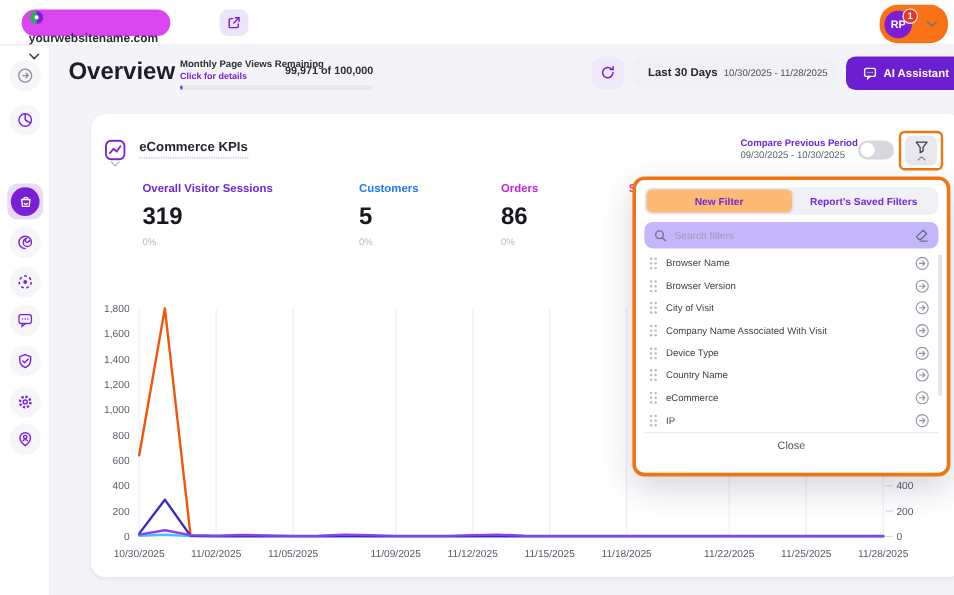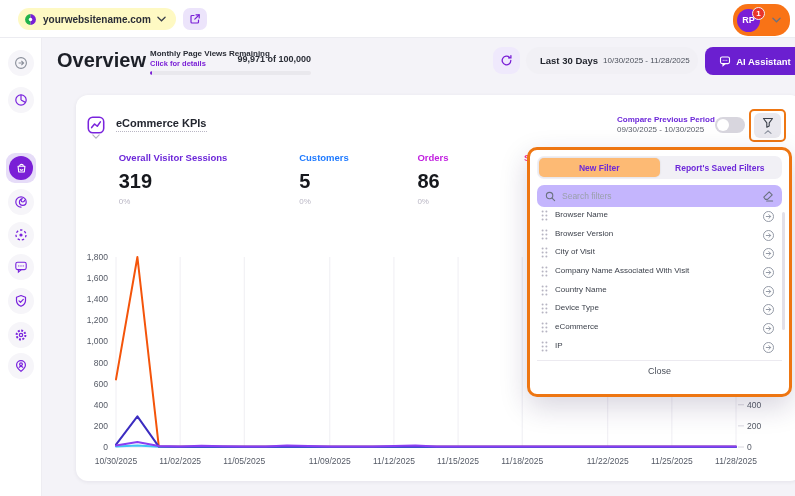--- a/index.html
+++ b/index.html
@@ -2,21 +2,21 @@
 <html><head>
 <meta charset="utf-8">
 <style>
   * { margin:0; padding:0; box-sizing:border-box; }
   html,body { width:795px; height:496px; overflow:hidden; }
   body { font-family:"Liberation Sans","DejaVu Sans",sans-serif; background:#f4f3f8; color:#23262f; }
   #app { position:relative; width:795px; height:496px; }
 
   
   .topbar { position:absolute; left:0; top:0; width:795px; height:38px; background:#ffffff; border-bottom:1px solid #ececf1; z-index:30; }
-  .site-pill { position:absolute; left:18px; top:8px; height:22px; background:#fef9c3; border-radius:11px; display:flex; align-items:center; gap:6px; padding:0 10px 0 6px; cursor:pointer; }
+  .site-pill { position:absolute; left:18px; top:8px; height:22px; background:#d946ef; border-radius:11px; display:flex; gap:6px; padding:0 10px 0 6px; cursor:pointer;flex-direction:column; }
   .site-pill .domain { font-size:10px; font-weight:bold; color:#2a2d36; }
   .ext-btn { position:absolute; left:183px; top:8px; width:24px; height:22px; background:#ece4fb; border-radius:7px; display:flex; align-items:center; justify-content:center; cursor:pointer; }
   .avatar-pill { position:absolute; left:733px; top:4px; width:57px; height:32px; background:#f97316; border-radius:15px; display:flex; align-items:center; padding:0 6px 0 4px; gap:4px; cursor:pointer; }
   .avatar { position:relative; width:23px; height:23px; border-radius:50%; background:#7a1fd6; color:#fff; font-size:9px; font-weight:bold; display:flex; align-items:center; justify-content:center; }
   .badge { position:absolute; left:15px; top:-2px; min-width:13px; height:13px; border-radius:7px; background:#e8352c; color:#fff; font-size:8px; font-weight:bold; display:flex; align-items:center; justify-content:center; border:1px solid #f2f1f6; }
 
   
   .sidebar { position:absolute; left:0; top:38px; width:42px; height:458px; background:#ffffff; border-right:1px solid #eeedf2; z-index:10; }
   .side-btn { position:absolute; left:8px; width:26px; height:26px; border-radius:50%; background:#f6f5f9; display:flex; align-items:center; justify-content:center; cursor:pointer; }
   .side-active-wrap { position:absolute; left:6px; width:30px; height:30px; border-radius:9px; background:#e6dcf8; display:flex; align-items:center; justify-content:center; cursor:pointer; }
@@ -61,21 +61,21 @@
 
   
   .filter-panel { position:absolute; left:527px; top:147px; width:265px; height:250px; background:#fff; border:3px solid #ee7612; border-radius:10px; box-shadow:0 10px 28px rgba(40,20,80,.18); z-index:20; padding:6px 7px 0 7px; }
   .fp-tabs { display:flex; height:23px; background:#f1f0f5; border-radius:7px; padding:2px; }
   .fp-tab { flex:1; display:flex; align-items:center; justify-content:center; font-size:8.5px; font-weight:bold; color:#6d28d9; border-radius:5px; cursor:pointer; }
   .fp-tab.active { background:#fdba74; box-shadow:0 0 2px rgba(0,0,0,.12); }
   .fp-search { margin-top:6px; height:22px; background:#c4b5fd; border-radius:7px; display:flex; align-items:center; gap:6px; padding:0 8px; }
   .fp-search input { flex:1; border:none; outline:none; background:transparent; font-size:8.5px; color:#3a3f49; font-family:inherit; }
   .fp-search input::placeholder { color:#9aa0ab; }
   .fp-list { margin-top:3px; }
-  .fp-item { height:18.7px; display:flex; gap:7px; padding:0 7px 0 4px; cursor:pointer; }
+  .fp-item { height:18.7px; display:flex; align-items:center; gap:7px; padding:0 7px 0 4px; cursor:pointer; }
   .fp-item-label { font-size:8px; color:#3a3f49; flex:1; }
   .fp-scroll { position:absolute; right:4px; top:62px; width:3px; height:118px; background:#e2e0e9; border-radius:2px; }
   .fp-close { border-top:1px solid #eceaf0; height:21px; display:flex; align-items:center; justify-content:center; font-size:9px; color:#4a4f5a; cursor:pointer; }
 
   svg { display:block; }
 </style>
 </head>
 <body>
 
 <div id="app">
@@ -408,39 +408,39 @@
     <svg width="7" height="11" viewBox="0 0 7 11">
             <g fill="#b6b4c2">
               <circle cx="1.6" cy="1.6" r="1"></circle>
               <circle cx="5.4" cy="1.6" r="1"></circle>
               <circle cx="1.6" cy="5.5" r="1"></circle>
               <circle cx="5.4" cy="5.5" r="1"></circle>
               <circle cx="1.6" cy="9.4" r="1"></circle>
               <circle cx="5.4" cy="9.4" r="1"></circle>
             </g>
           </svg>
+    <span class="fp-item-label">Device Type</span>
+    <svg width="13" height="13" viewBox="0 0 14 14" fill="none" stroke="#8d93a0" stroke-width="1">
+            <circle cx="7" cy="7" r="5.4"></circle>
+            <path d="M4.6 7h4.4M7.4 5L9.4 7l-2 2" stroke-linecap="round"></path>
+          </svg>
+  </div>
+
+  <div class="fp-item">
+    <svg width="7" height="11" viewBox="0 0 7 11">
+            <g fill="#b6b4c2">
+              <circle cx="1.6" cy="1.6" r="1"></circle>
+              <circle cx="5.4" cy="1.6" r="1"></circle>
+              <circle cx="1.6" cy="5.5" r="1"></circle>
+              <circle cx="5.4" cy="5.5" r="1"></circle>
+              <circle cx="1.6" cy="9.4" r="1"></circle>
+              <circle cx="5.4" cy="9.4" r="1"></circle>
+            </g>
+          </svg>
     <span class="fp-item-label">Country Name</span>
-    <svg width="13" height="13" viewBox="0 0 14 14" fill="none" stroke="#8d93a0" stroke-width="1">
-            <circle cx="7" cy="7" r="5.4"></circle>
-            <path d="M4.6 7h4.4M7.4 5L9.4 7l-2 2" stroke-linecap="round"></path>
-          </svg>
-  </div>
-
-  <div class="fp-item">
-    <svg width="7" height="11" viewBox="0 0 7 11">
-            <g fill="#b6b4c2">
-              <circle cx="1.6" cy="1.6" r="1"></circle>
-              <circle cx="5.4" cy="1.6" r="1"></circle>
-              <circle cx="1.6" cy="5.5" r="1"></circle>
-              <circle cx="5.4" cy="5.5" r="1"></circle>
-              <circle cx="1.6" cy="9.4" r="1"></circle>
-              <circle cx="5.4" cy="9.4" r="1"></circle>
-            </g>
-          </svg>
-    <span class="fp-item-label">Device Type</span>
     <svg width="13" height="13" viewBox="0 0 14 14" fill="none" stroke="#8d93a0" stroke-width="1">
             <circle cx="7" cy="7" r="5.4"></circle>
             <path d="M4.6 7h4.4M7.4 5L9.4 7l-2 2" stroke-linecap="round"></path>
           </svg>
   </div>
 
   <div class="fp-item">
     <svg width="7" height="11" viewBox="0 0 7 11">
             <g fill="#b6b4c2">
               <circle cx="1.6" cy="1.6" r="1"></circle>

